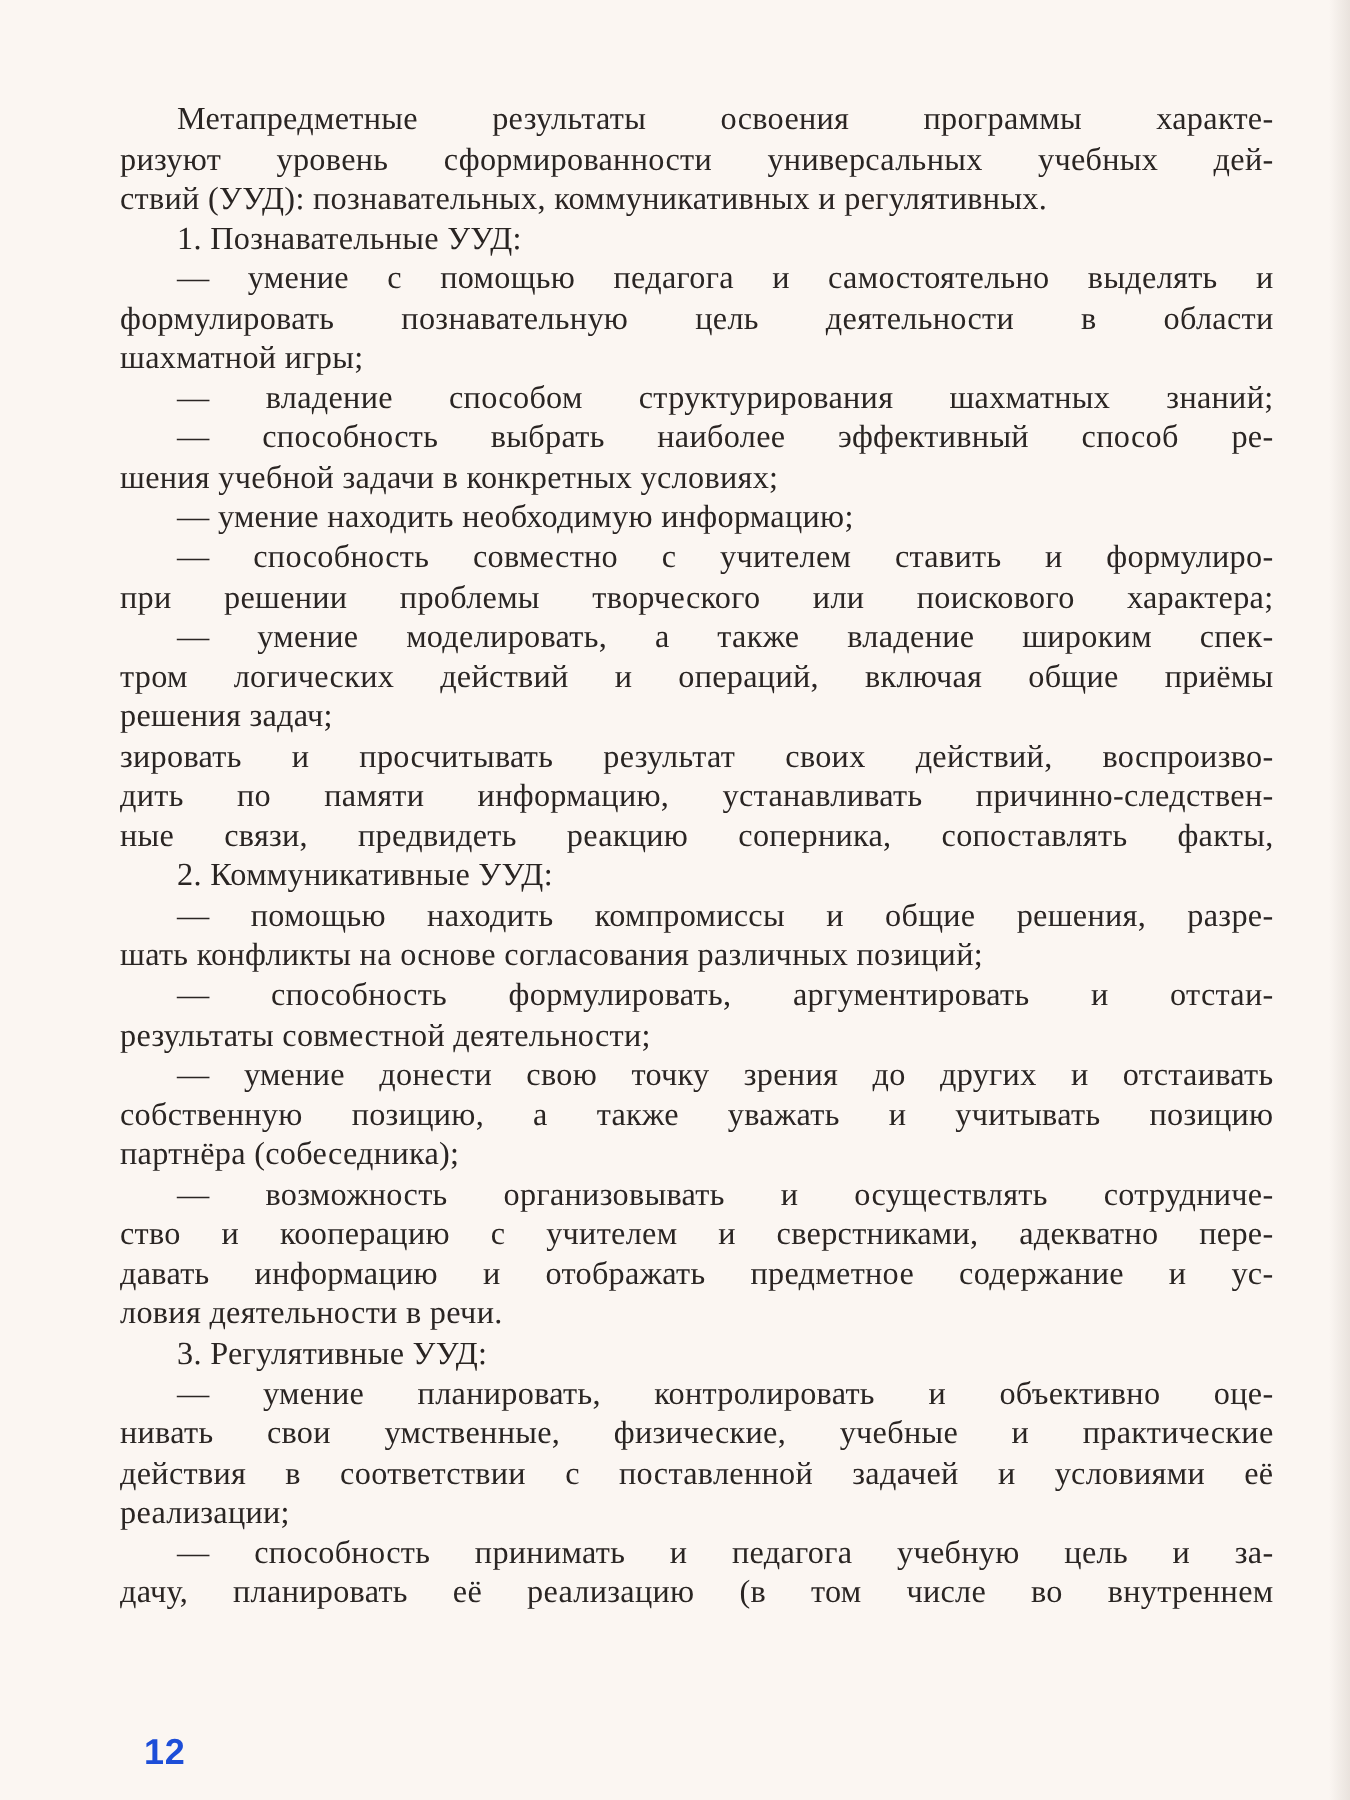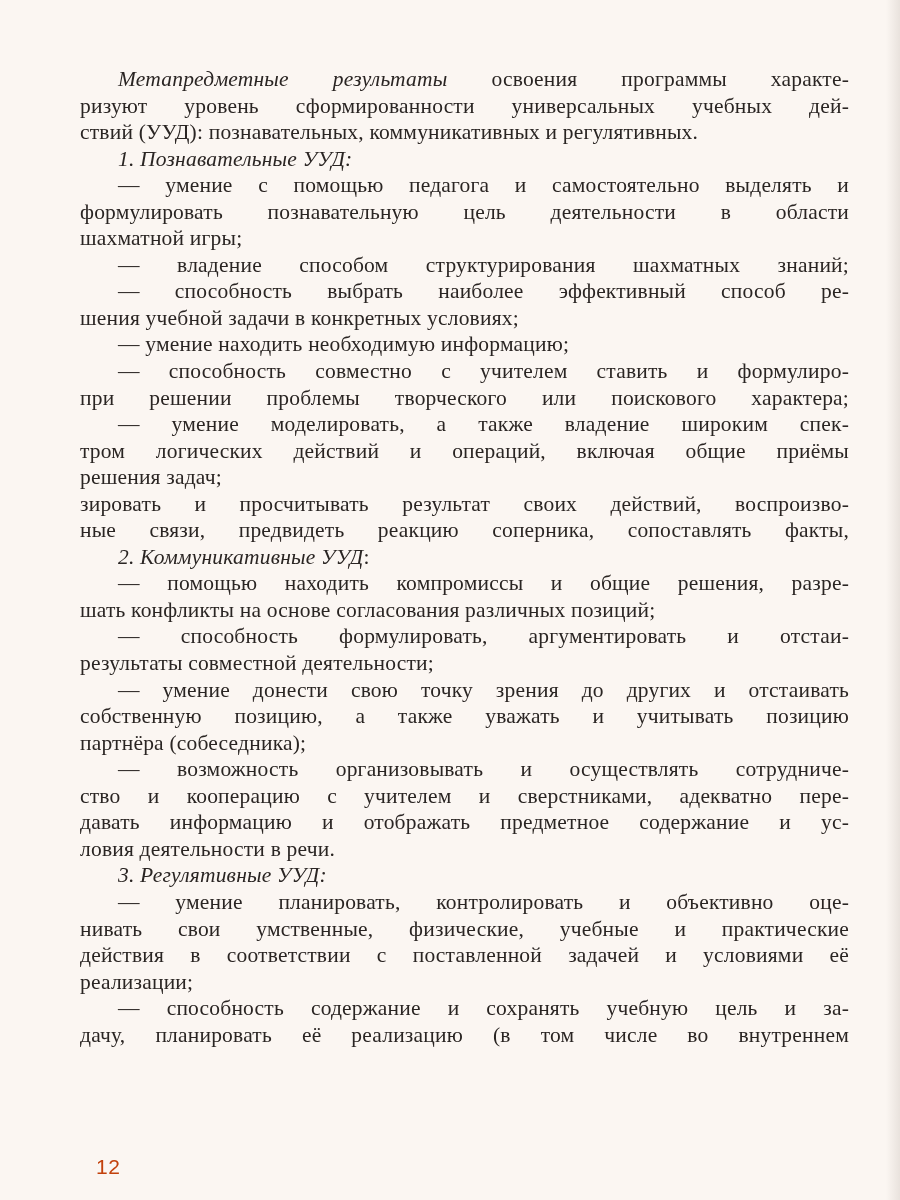--- a/index.html
+++ b/index.html
@@ -22,25 +22,25 @@
     height: 26.55px;
     line-height: 26.55px;
     font-size: 21.5px;
     white-space: nowrap;
     text-align: justify;
     text-align-last: justify;
     letter-spacing: 0.2px;
   }
   .line.last { text-align-last: left; }
   .line.indent { padding-left: 38px; }
-  .it { font-style: italic; }
+  .it { }
   .page-number {
     position: absolute; left: 96px; top: 1155px;
     font-family: "Liberation Sans", "DejaVu Sans", sans-serif;
-    font-weight: normal; font-size: 21px; color: #c2410c;
+    font-weight: bold; font-size: 24px; color: #1d4ed8;
     letter-spacing: 0.5px;
   }
 </style>
 </head>
 <body>
 
 <div class="page-edge"></div>
 
 <div class="body-text">
 
@@ -62,20 +62,21 @@
   <span class="line indent last">— умение находить необходимую информацию;</span>
 
   <span class="line indent">— способность совместно с учителем ставить и формулиро-</span>
   <span class="line">при решении проблемы творческого или поискового характера;</span>
 
   <span class="line indent">— умение моделировать, а также владение широким спек-</span>
   <span class="line">тром логических действий и операций, включая общие приёмы</span>
   <span class="line last">решения задач;</span>
 
   <span class="line">зировать и просчитывать результат своих действий, воспроизво-</span>
+  <span class="line">дить по памяти информацию, устанавливать причинно-следствен-</span>
   <span class="line">ные связи, предвидеть реакцию соперника, сопоставлять факты,</span>
 
   <span class="line indent last"><span class="it">2. Коммуникативные УУД</span><span>:</span></span>
 
   <span class="line indent">— помощью находить компромиссы и общие решения, разре-</span>
   <span class="line last">шать конфликты на основе согласования различных позиций;</span>
 
   <span class="line indent">— способность формулировать, аргументировать и отстаи-</span>
   <span class="line last">результаты совместной деятельности;</span>
 
@@ -88,17 +89,17 @@
   <span class="line">давать информацию и отображать предметное содержание и ус-</span>
   <span class="line last">ловия деятельности в речи.</span>
 
   <span class="line indent last it">3. Регулятивные УУД:</span>
 
   <span class="line indent">— умение планировать, контролировать и объективно оце-</span>
   <span class="line">нивать свои умственные, физические, учебные и практические</span>
   <span class="line">действия в соответствии с поставленной задачей и условиями её</span>
   <span class="line last">реализации;</span>
 
-  <span class="line indent">— способность содержание и сохранять учебную цель и за-</span>
+  <span class="line indent">— способность принимать и педагога учебную цель и за-</span>
   <span class="line">дачу, планировать её реализацию (в том числе во внутреннем</span>
 </div>
 
 <div class="page-number">12</div>
 
 </body></html>

